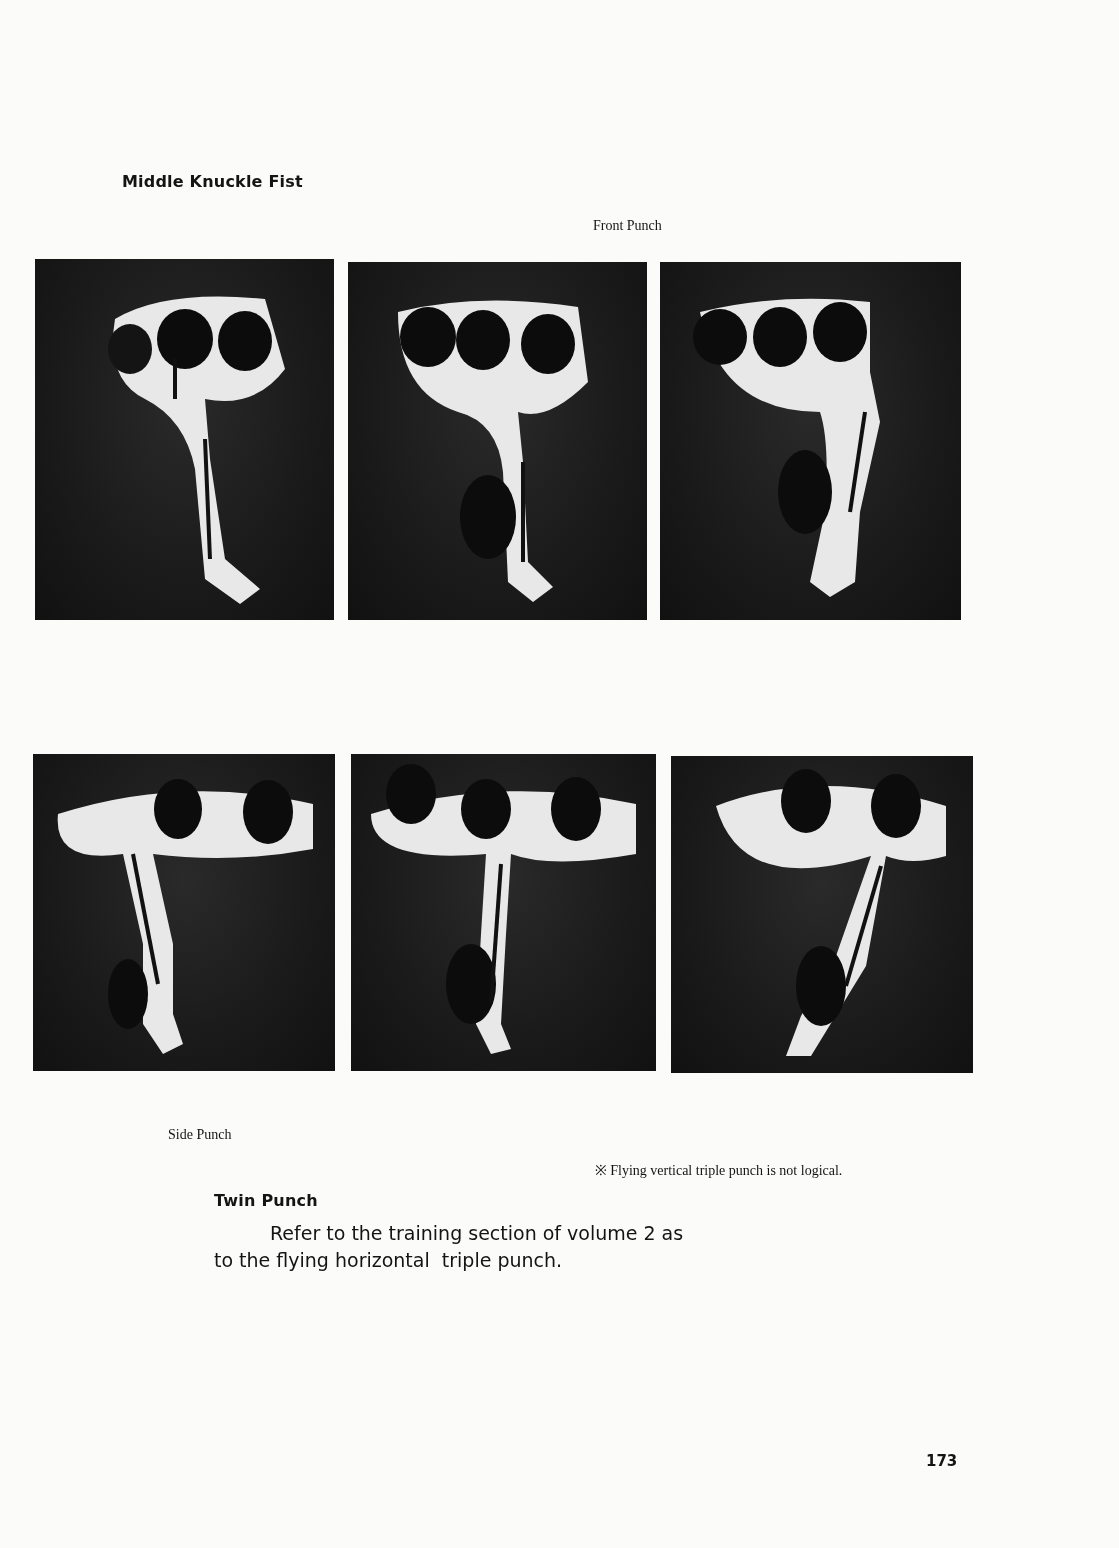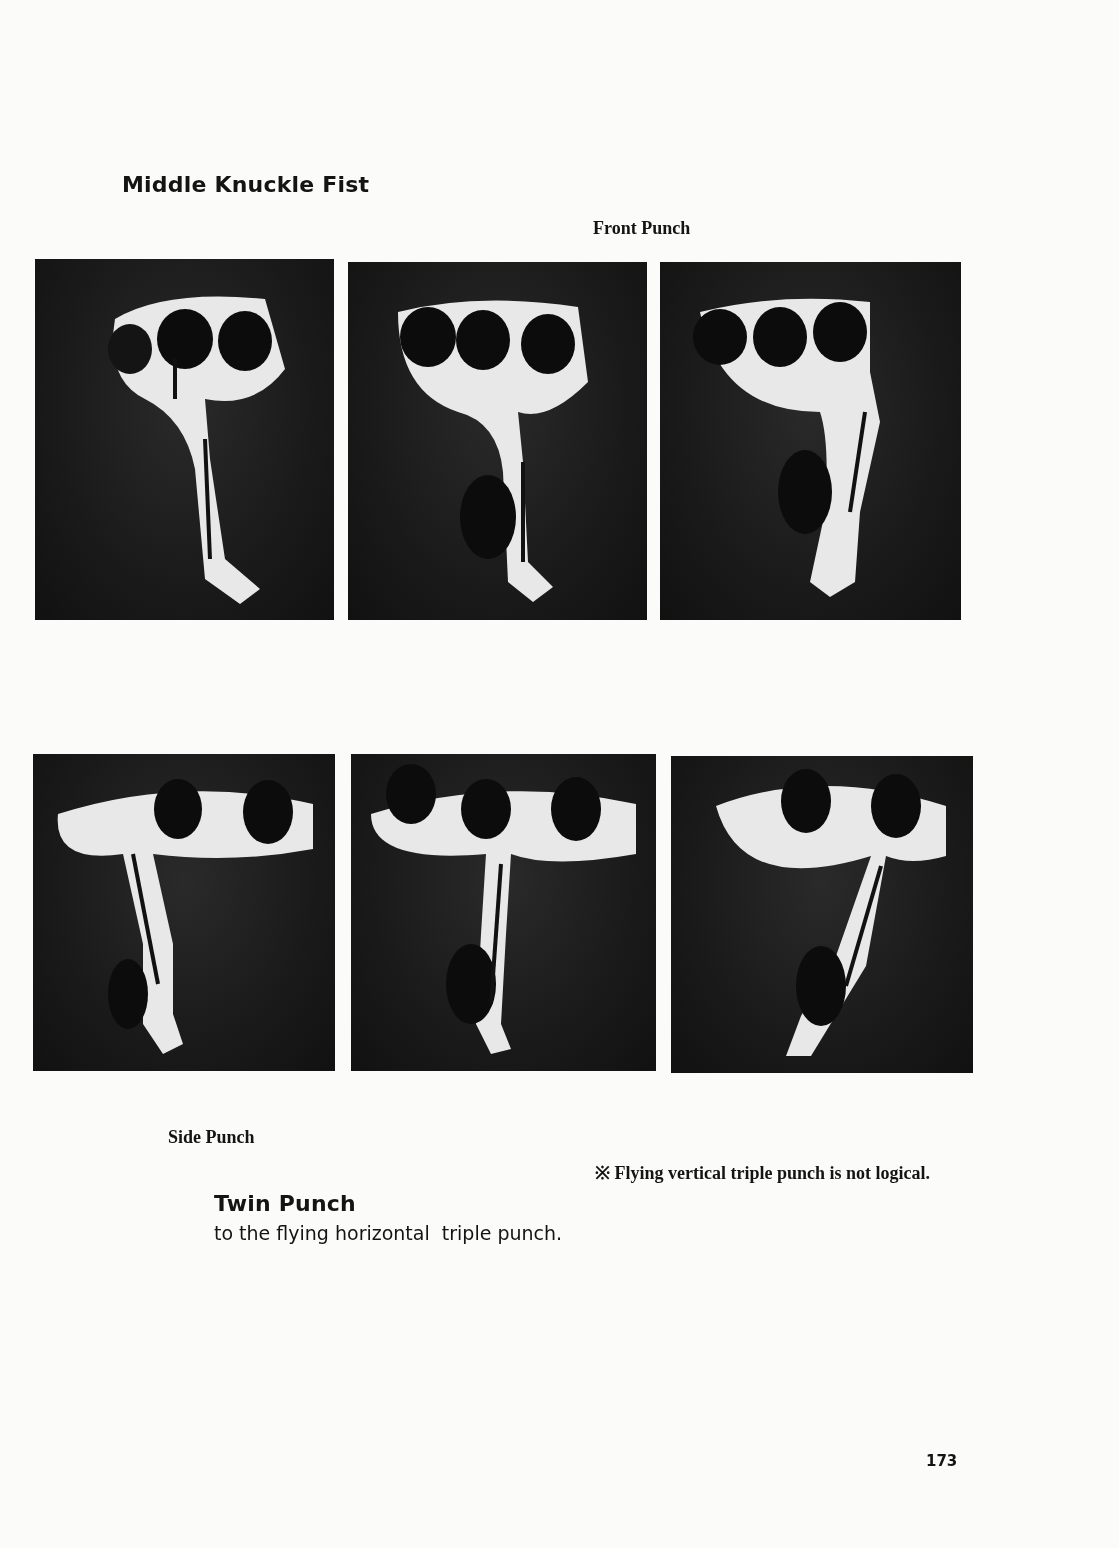--- a/index.html
+++ b/index.html
@@ -5,25 +5,25 @@
   html, body { margin: 0; padding: 0; }
   body {
     width: 1119px; height: 1548px; position: relative; overflow: hidden;
     background: #fbfbfa;
     font-family: "Liberation Sans", sans-serif;
     color: #141414;
   }
   .abs { position: absolute; }
   .heading {
     font-family: "DejaVu Sans", sans-serif;
-    font-weight: bold; font-size: 22px; letter-spacing: 0.2px;
+    font-weight: bold; font-size: 16px; letter-spacing: 0.2px;
   }
   .caption {
     font-family: "Liberation Serif", serif;
-    font-weight: bold; font-size: 18px;
+    font-weight: normal; font-size: 14px;
   }
   .body-text {
     font-family: "DejaVu Sans", sans-serif;
     font-size: 19px; line-height: 27px;
   }
   .photo {
     position: absolute;
     background:
       radial-gradient(ellipse at 50% 40%, #2a2a2a 0%, #1a1a1a 60%, #111 100%);
     overflow: hidden;
@@ -95,16 +95,17 @@
     <ellipse cx="150" cy="230" rx="25" ry="40" fill="#0c0c0c"></ellipse>
     <line x1="210" y1="110" x2="175" y2="230" stroke="#111" stroke-width="4"></line>
   </svg>
 </div>
 
 <div class="abs caption" style="left:168px; top:1127px;">Side Punch</div>
 <div class="abs caption" style="left:595px; top:1127px;margin-top:33px;">※ Flying vertical triple punch is not logical.</div>
 
 <div class="abs heading" style="left:214px; top:1191px;">Twin Punch</div>
 <div class="abs body-text" style="left:214px; top:1220px; width:620px;">
+  <div style="text-indent:56px; white-space:pre;">Refer to the training section of volume 2 as</div>
   <div style="white-space:pre;">to the flying horizontal  triple punch.</div>
 </div>
 
 <div class="abs" style="left:926px; top:1452px; font-family:'DejaVu Sans', sans-serif; font-weight:bold; font-size:15px;">173</div>
 
 </body></html>

